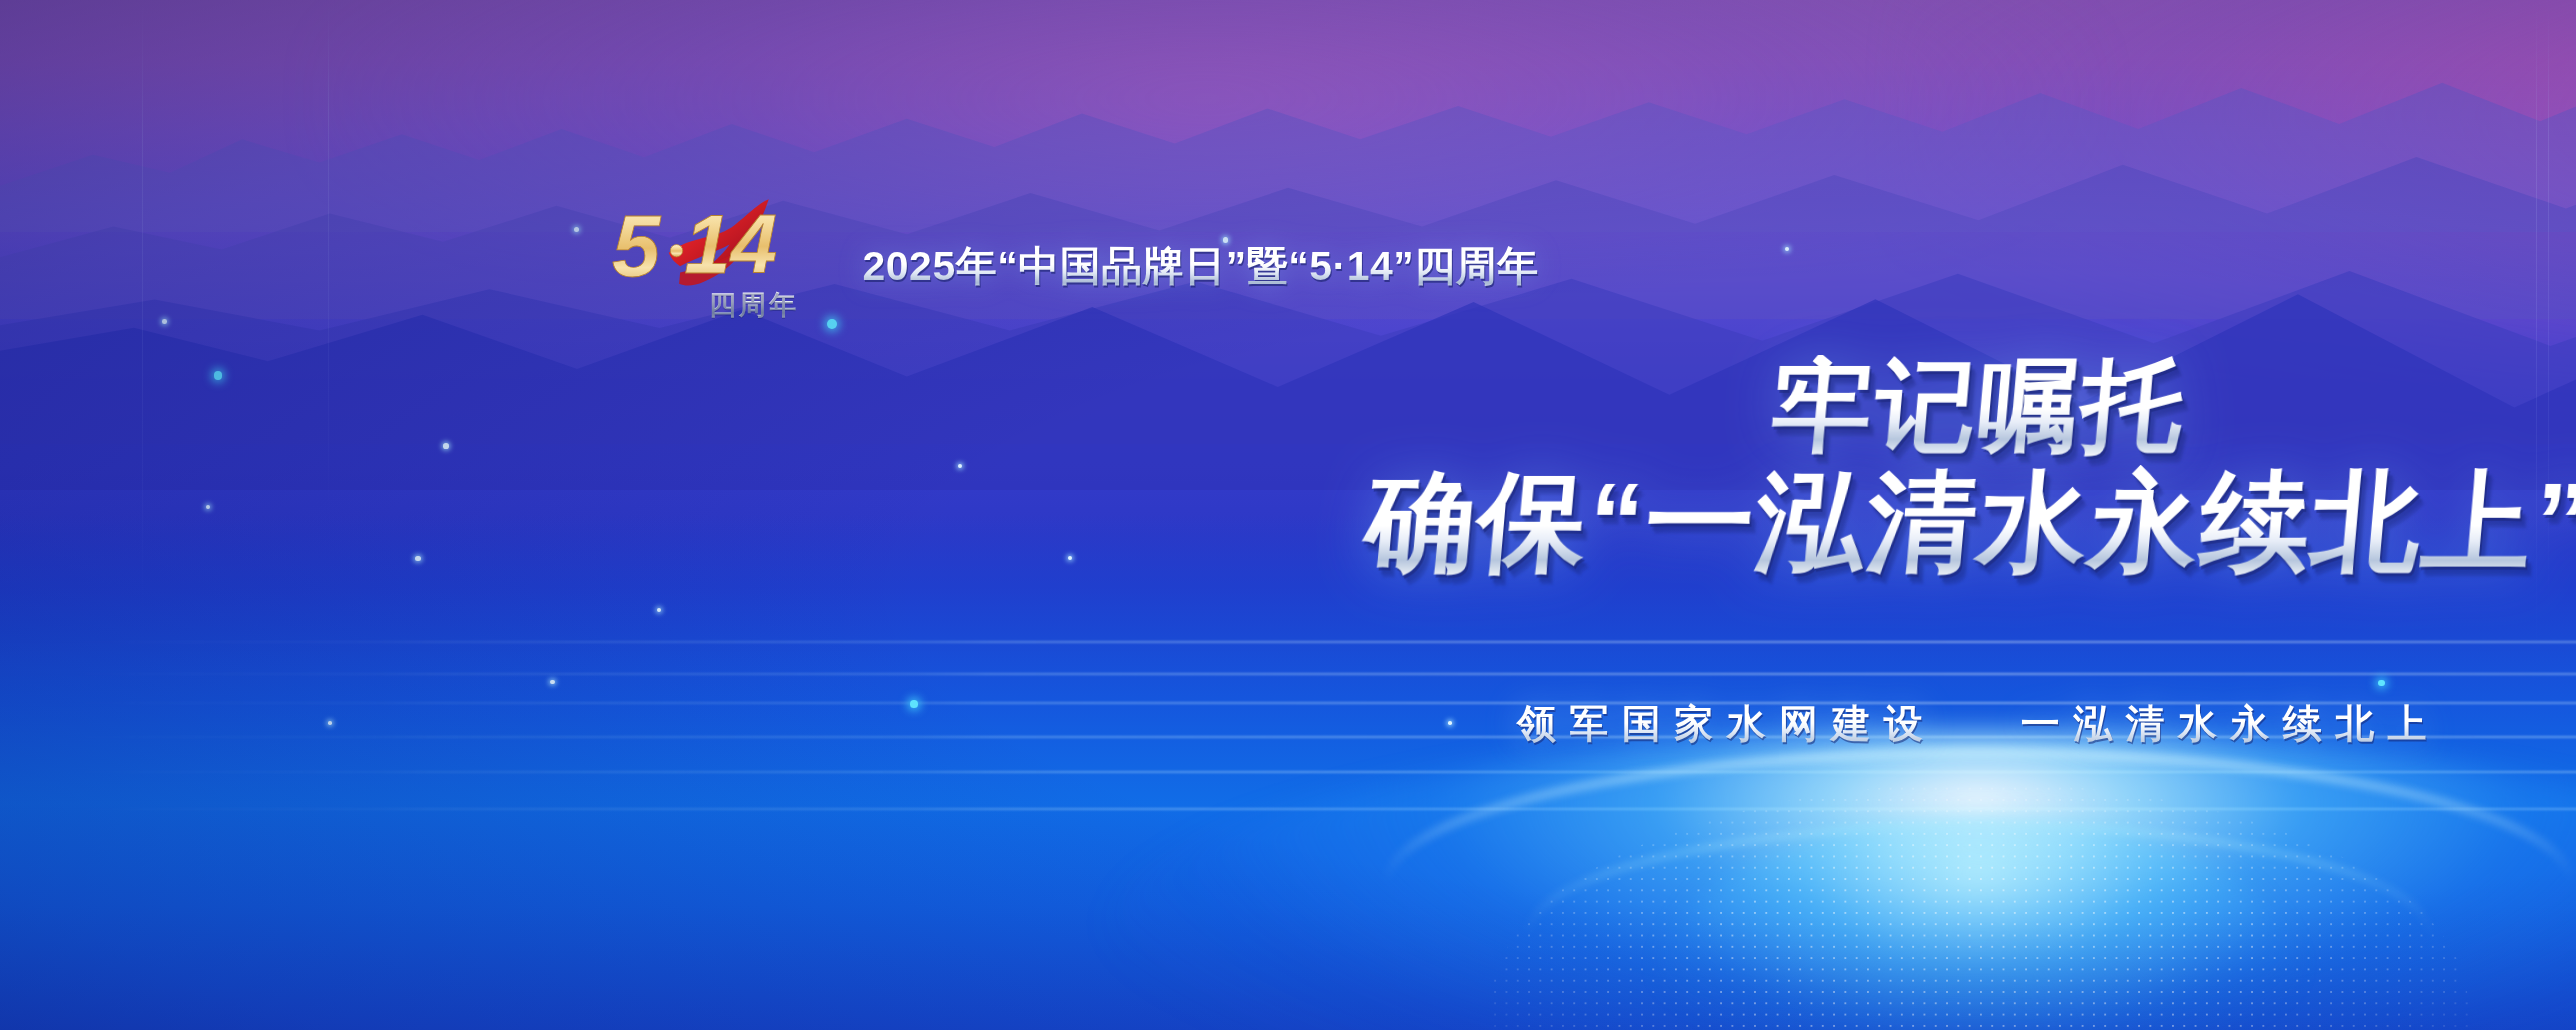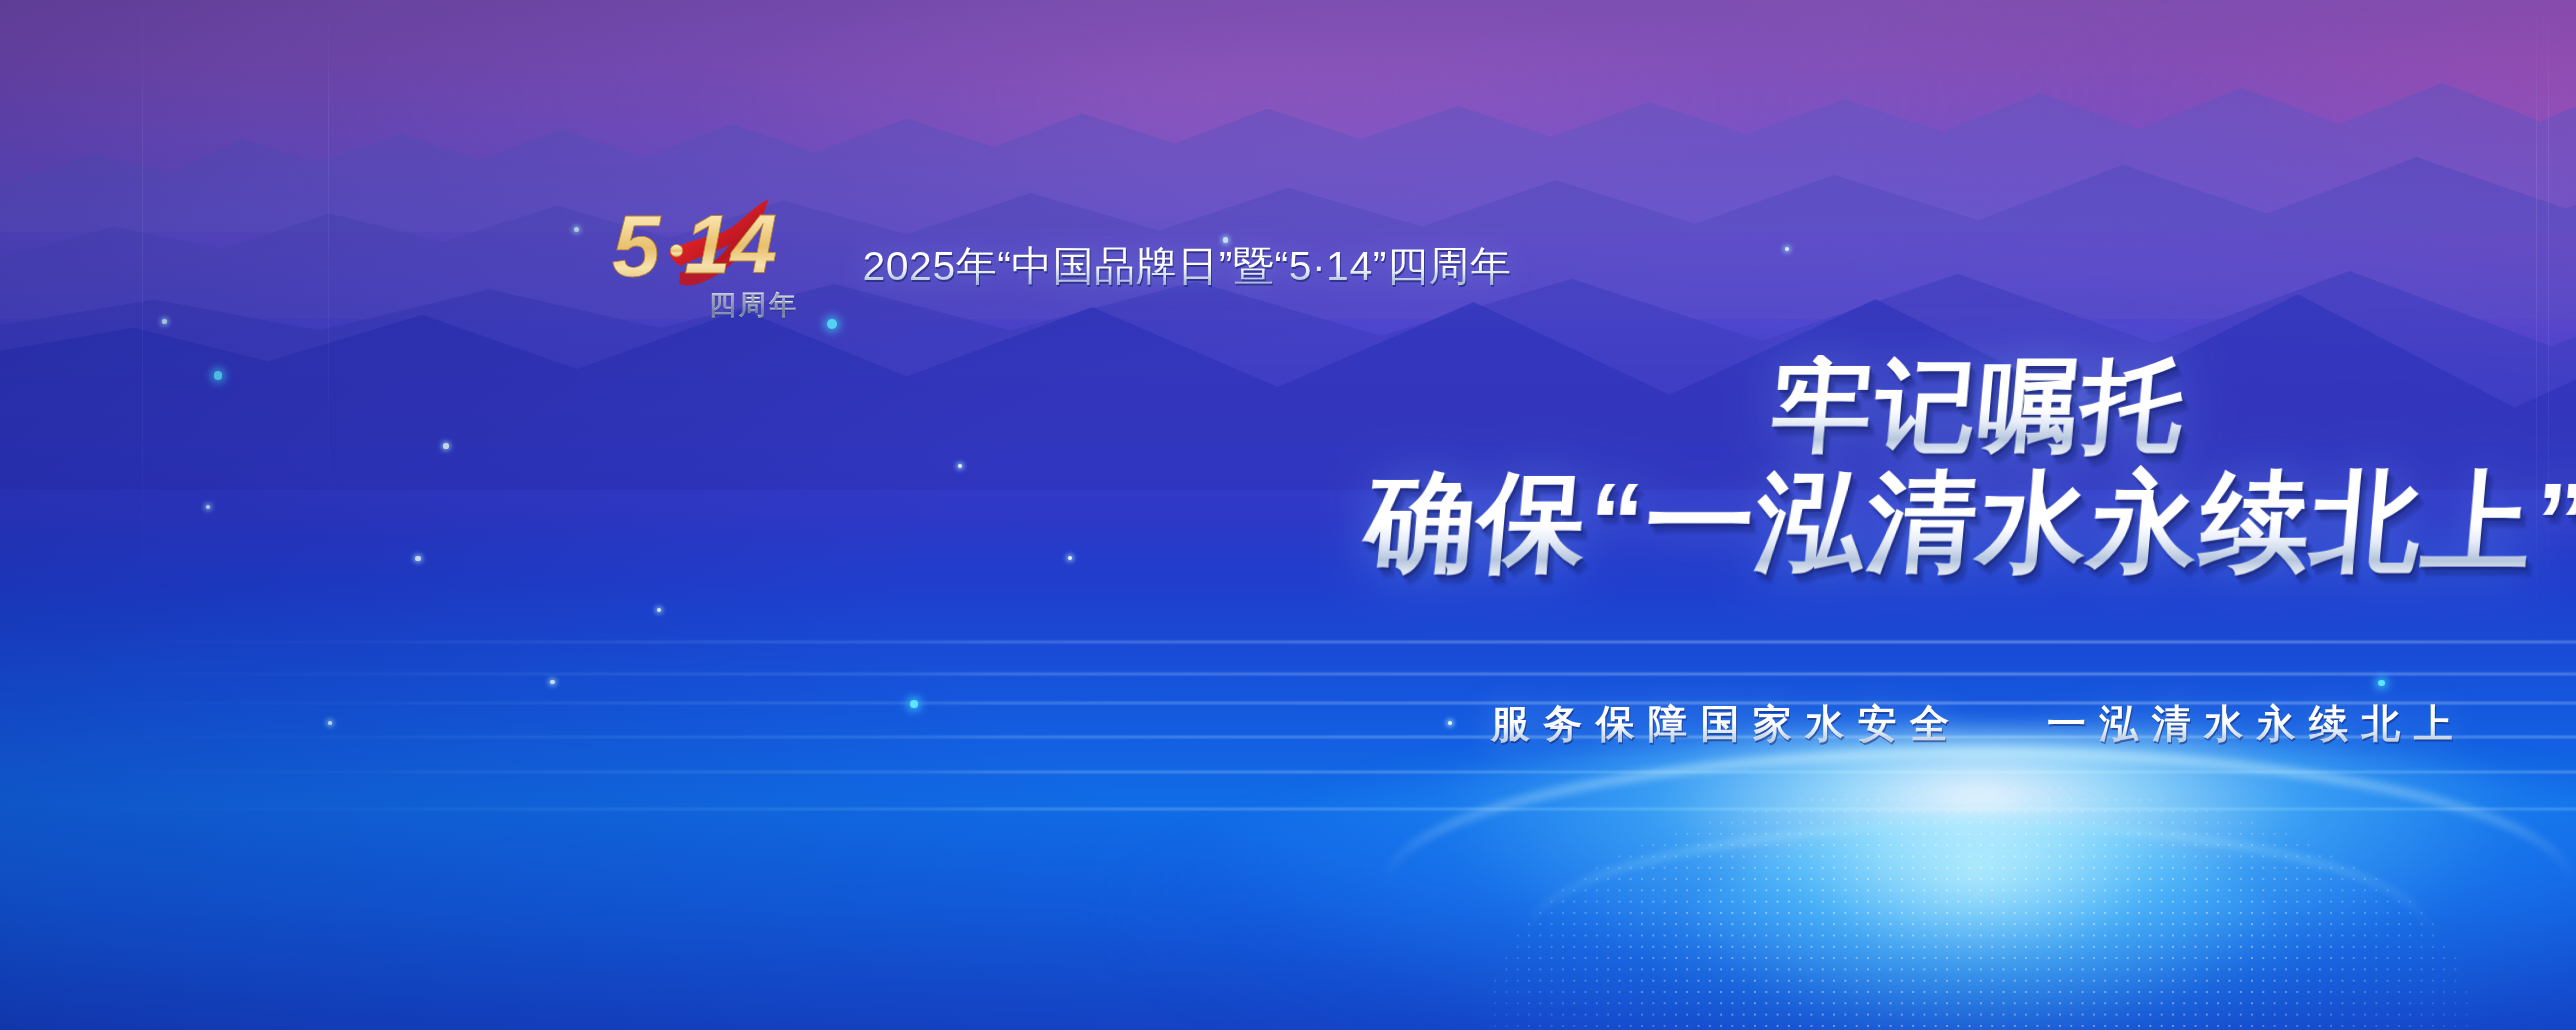--- a/index.html
+++ b/index.html
@@ -138,21 +138,21 @@
     position:absolute;left:101px;top:92px;
     font-size:27px;font-weight:700;letter-spacing:3.1px;
     color:#e9edf4;
     background:linear-gradient(to bottom,#ffffff 0%,#e3e9f2 40%,#9fb0c6 72%,#f2f6fb 100%);
     -webkit-background-clip:text;background-clip:text;
     -webkit-text-fill-color:transparent;
     text-shadow:0 1px 0 rgba(20,30,90,.35);
     white-space:nowrap;
   }
   .event-line{
-    font-size:41px;font-weight:400;letter-spacing:0.5px;white-space:nowrap;
+    font-size:41px;font-weight:700;letter-spacing:0.5px;white-space:nowrap;
     color:#fff;
     background:linear-gradient(to bottom,#ffffff 0%,#ffffff 46%,#dfe7f4 62%,#a9bad4 80%,#ffffff 100%);
     -webkit-background-clip:text;background-clip:text;
     -webkit-text-fill-color:transparent;
     filter:drop-shadow(1.5px 2.6px 0 rgba(18,28,96,.55)) drop-shadow(0 0 13.4px rgba(150,200,255,.30));
     margin-top:14.4px;
   }
 
   
   .headline{
@@ -317,20 +317,20 @@
 
       <div class="event-line">2025年“中国品牌日”暨“5·14”四周年</div>
     </div>
 
     <div class="headline">
       <div class="hl hl1">牢记嘱托</div>
       <div class="hl hl2">确保“一泓清水永续北上”</div>
     </div>
 
     <div class="subline">
-      <span>服务保障国家水安全</span>
+      <span>领军国家水网建设</span>
       <span class="gap"></span>
       <span>一泓清水永续北上</span>
     </div>
 
   </div>
 </div>
 
 
 </body></html>

